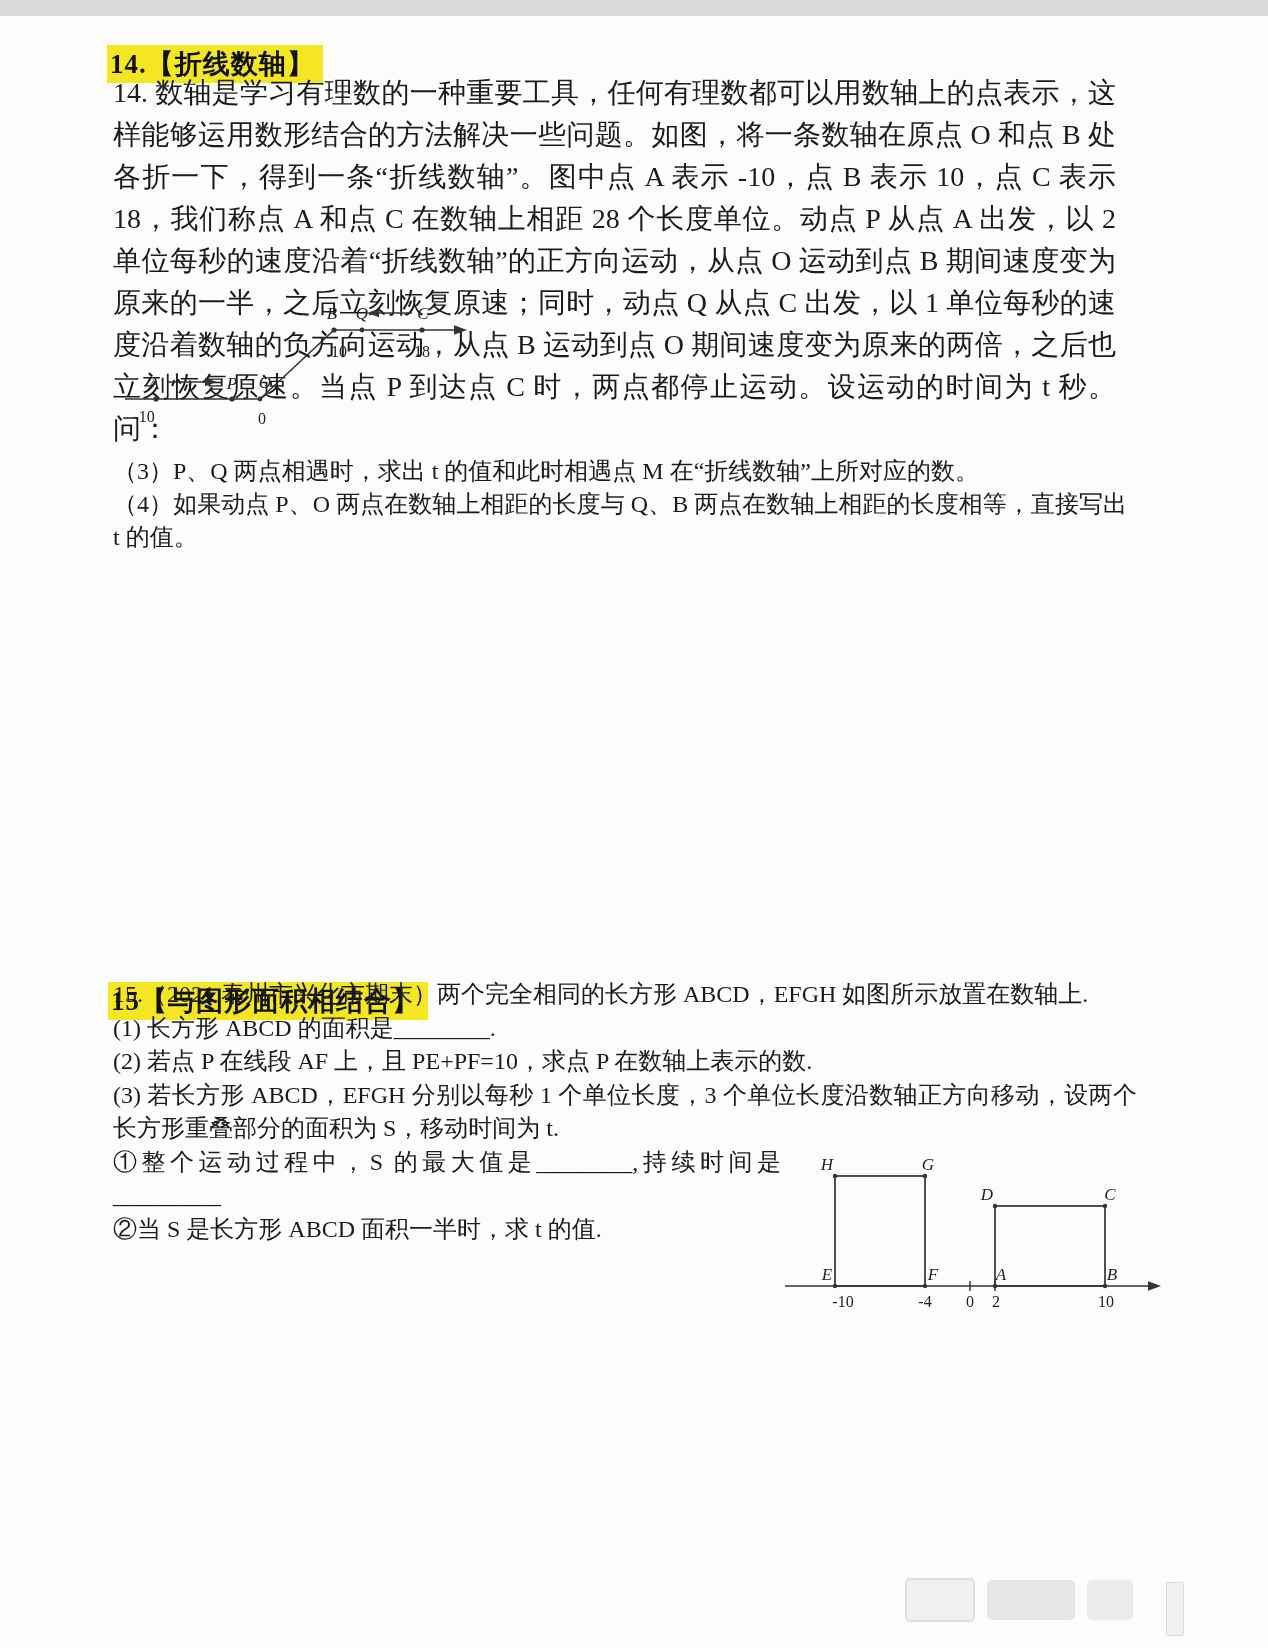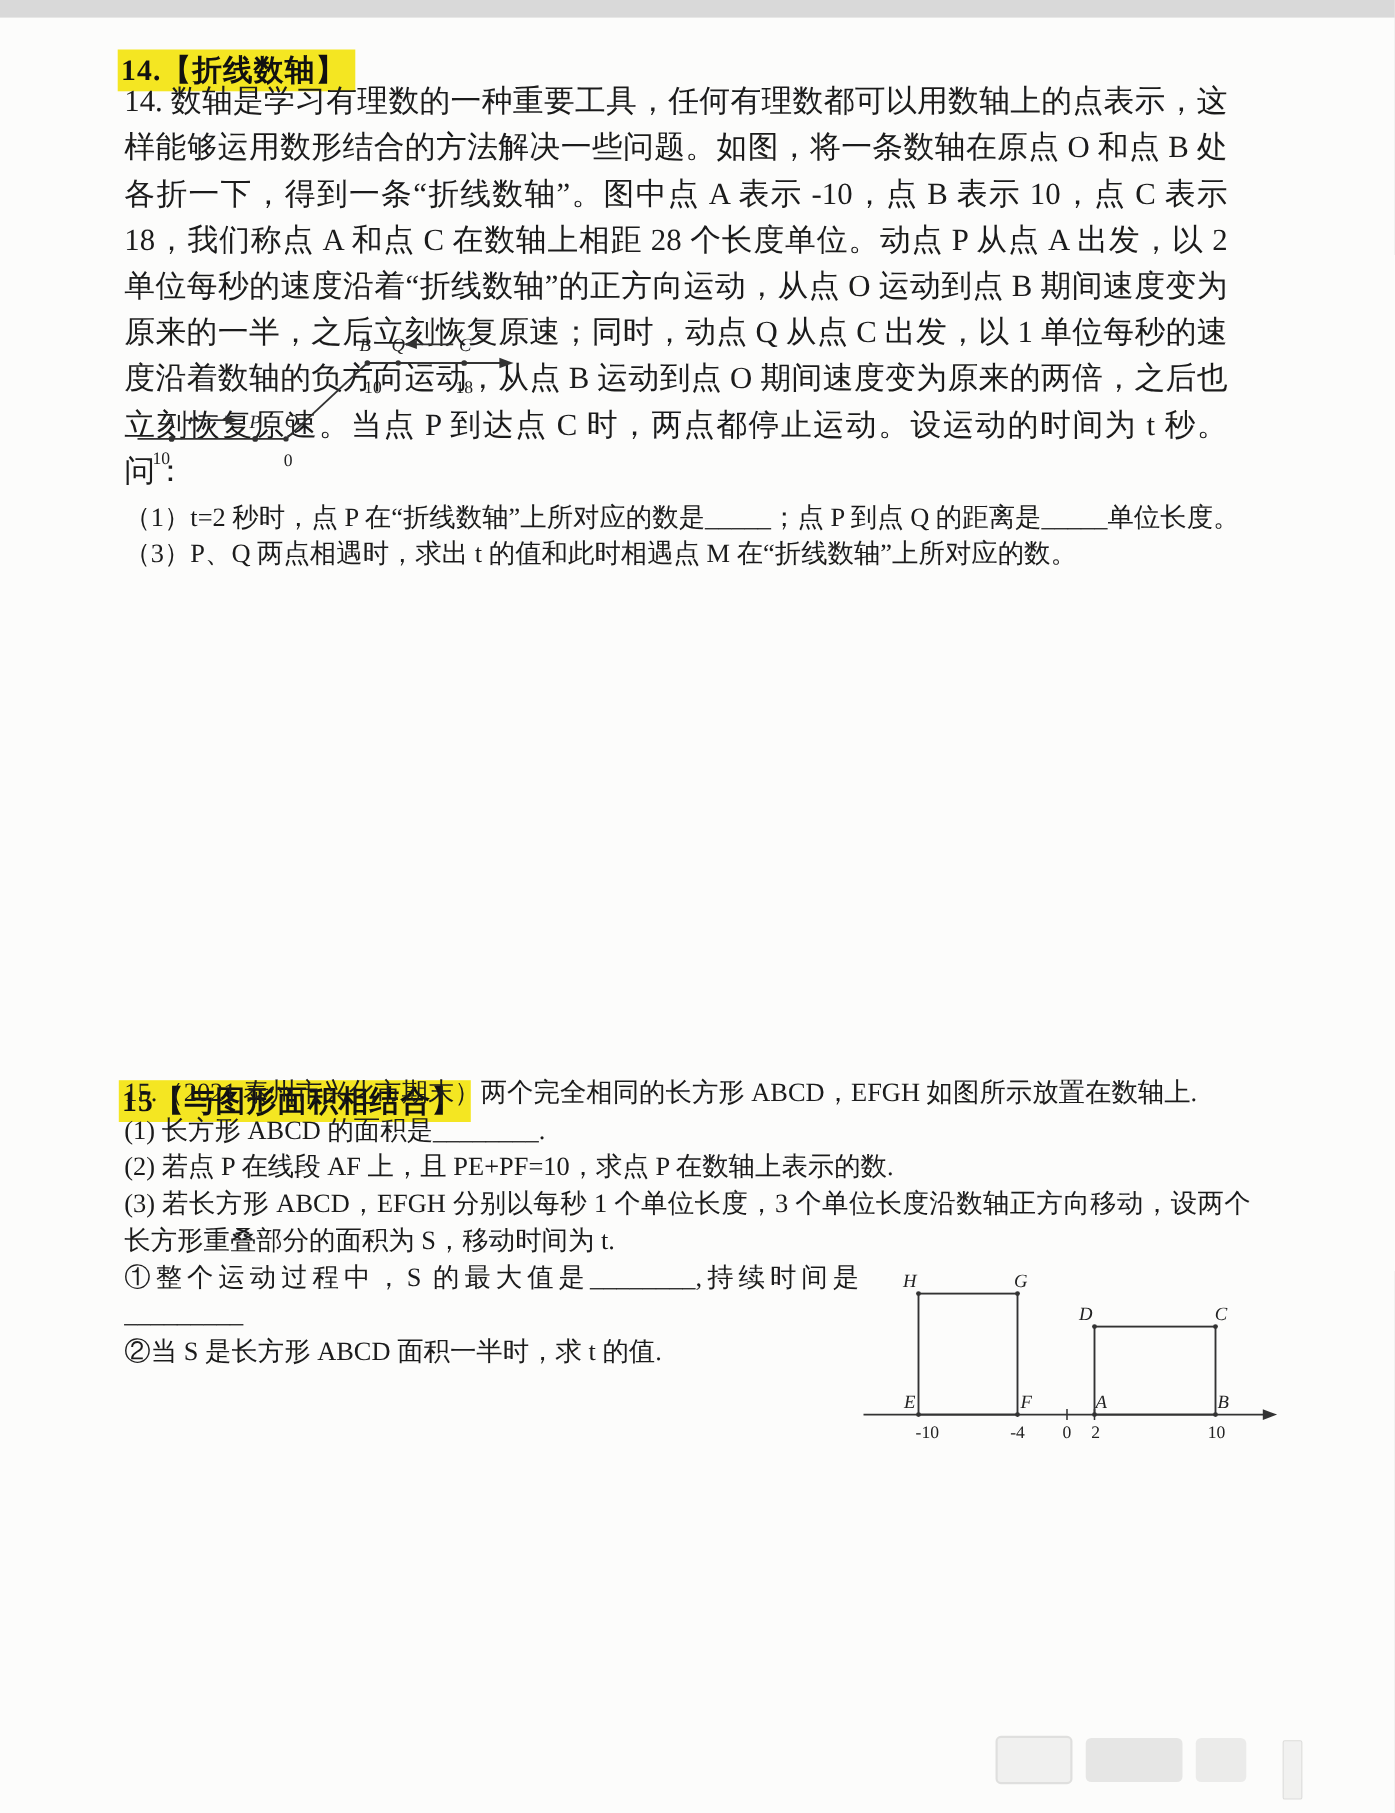--- a/index.html
+++ b/index.html
@@ -104,22 +104,22 @@
     <text class="dlbl" x="222" y="22" text-anchor="middle">B</text>
     <text class="dlbl" x="252" y="22" text-anchor="middle">Q</text>
     <text class="dlbl" x="313" y="22" text-anchor="middle">C</text>
     <text class="dnum" x="229" y="60" text-anchor="middle">10</text>
     <text class="dnum" x="312" y="60" text-anchor="middle">18</text>
     <text class="dnum" x="34" y="125" text-anchor="middle">-10</text>
     <text class="dnum" x="152" y="127" text-anchor="middle">0</text>
   </svg>
 
   <div class="qlist">
-    <p>（1）t=2 秒时，点 P 在“折线数轴”上所对应的数是_____；点 P 到点 Q 的距离是_____单位长度。</p>
     <p>（3）P、Q 两点相遇时，求出 t 的值和此时相遇点 M 在“折线数轴”上所对应的数。</p>
+    <p>（4）如果动点 P、O 两点在数轴上相距的长度与 Q、B 两点在数轴上相距的长度相等，直接写出 t 的值。</p>
   </div>
 
   <h2 id="heading15" class="hl-heading">15【与图形面积相结合】</h2>
 
   <div class="s15">
     <p>15.（2021 泰州市兴化市期末）两个完全相同的长方形 ABCD，EFGH 如图所示放置在数轴上.</p>
     <p>(1) 长方形 ABCD 的面积是________.</p>
     <p>(2) 若点 P 在线段 AF 上，且 PE+PF=10，求点 P 在数轴上表示的数.</p>
     <p>(3) 若长方形 ABCD，EFGH 分别以每秒 1 个单位长度，3 个单位长度沿数轴正方向移动，设两个长方形重叠部分的面积为 S，移动时间为 t.</p>
     <p class="narrow">①整个运动过程中，S 的最大值是________,持续时间是_________</p>

